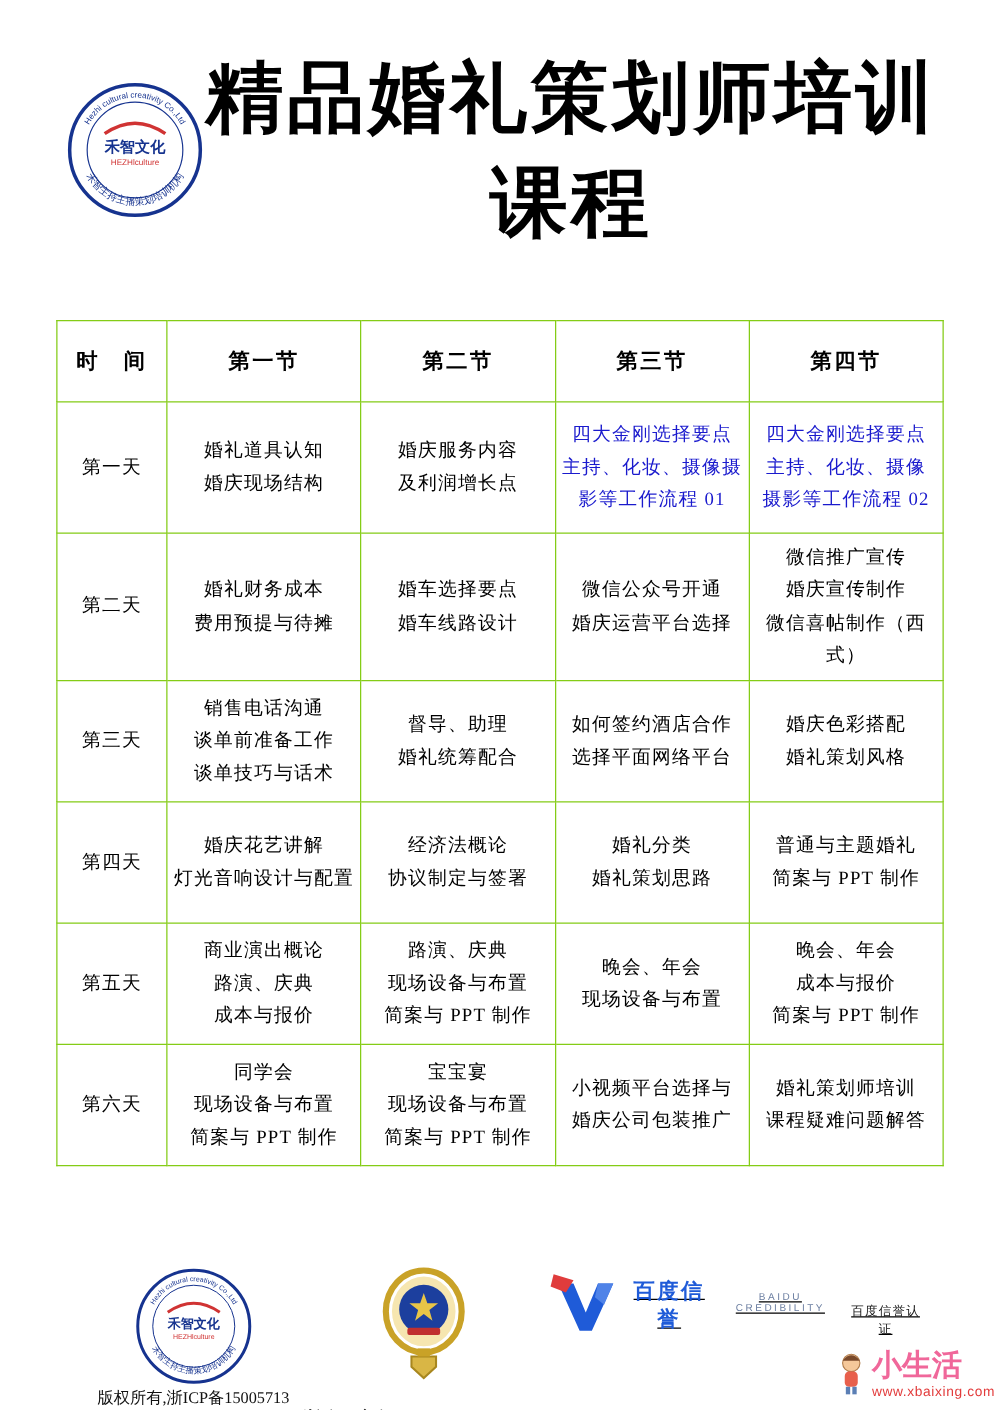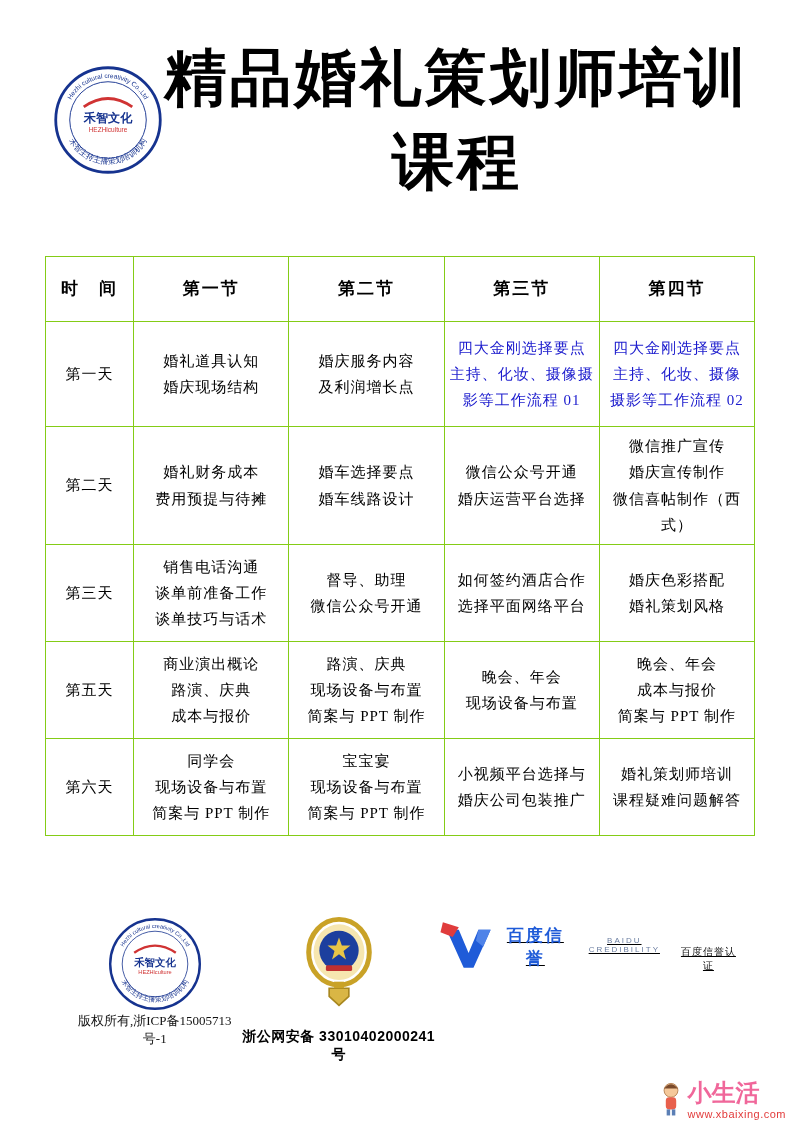--- a/index.html
+++ b/index.html
@@ -83,21 +83,21 @@
   }
   .baidu-sub{
     font-family:"Liberation Sans", sans-serif;
     font-size:8px;color:#6a7da0;letter-spacing:2px;margin-top:0;
   }
   .baidu-cert{
     margin-top:28px;font-size:10px;color:#111;letter-spacing:1px;
   }
   
   .watermark{
-    position:absolute;right:14px;bottom:8px;
+    position:absolute;right:4px;bottom:8px;
     display:flex;align-items:flex-start;gap:4px;
   }
   .wm-texts{display:flex;flex-direction:column;align-items:flex-start;}
   .wm-title{
     font-family:"Liberation Sans", sans-serif;
     font-weight:900;font-size:24px;color:#f0679a;
     text-shadow:0 0 2px #ffffff;line-height:1;
   }
   .wm-url{
     font-family:"Liberation Sans", sans-serif;
@@ -170,25 +170,36 @@
     <td>微信推广宣传
 婚庆宣传制作
 微信喜帖制作（西式）</td>
   </tr>
   <tr>
     <td>第三天</td>
     <td>销售电话沟通
 谈单前准备工作
 谈单技巧与话术</td>
     <td>督导、助理
-微信公众号开通</td>
+婚礼统筹配合</td>
     <td>如何签约酒店合作
 选择平面网络平台</td>
     <td>婚庆色彩搭配
 婚礼策划风格</td>
+  </tr>
+  <tr>
+    <td>第四天</td>
+    <td>婚庆花艺讲解
+灯光音响设计与配置</td>
+    <td>经济法概论
+协议制定与签署</td>
+    <td>婚礼分类
+婚礼策划思路</td>
+    <td>普通与主题婚礼
+简案与 PPT 制作</td>
   </tr>
   <tr>
     <td>第五天</td>
     <td>商业演出概论
 路演、庆典
 成本与报价</td>
     <td>路演、庆典
 现场设备与布置
 简案与 PPT 制作</td>
     <td>晚会、年会

